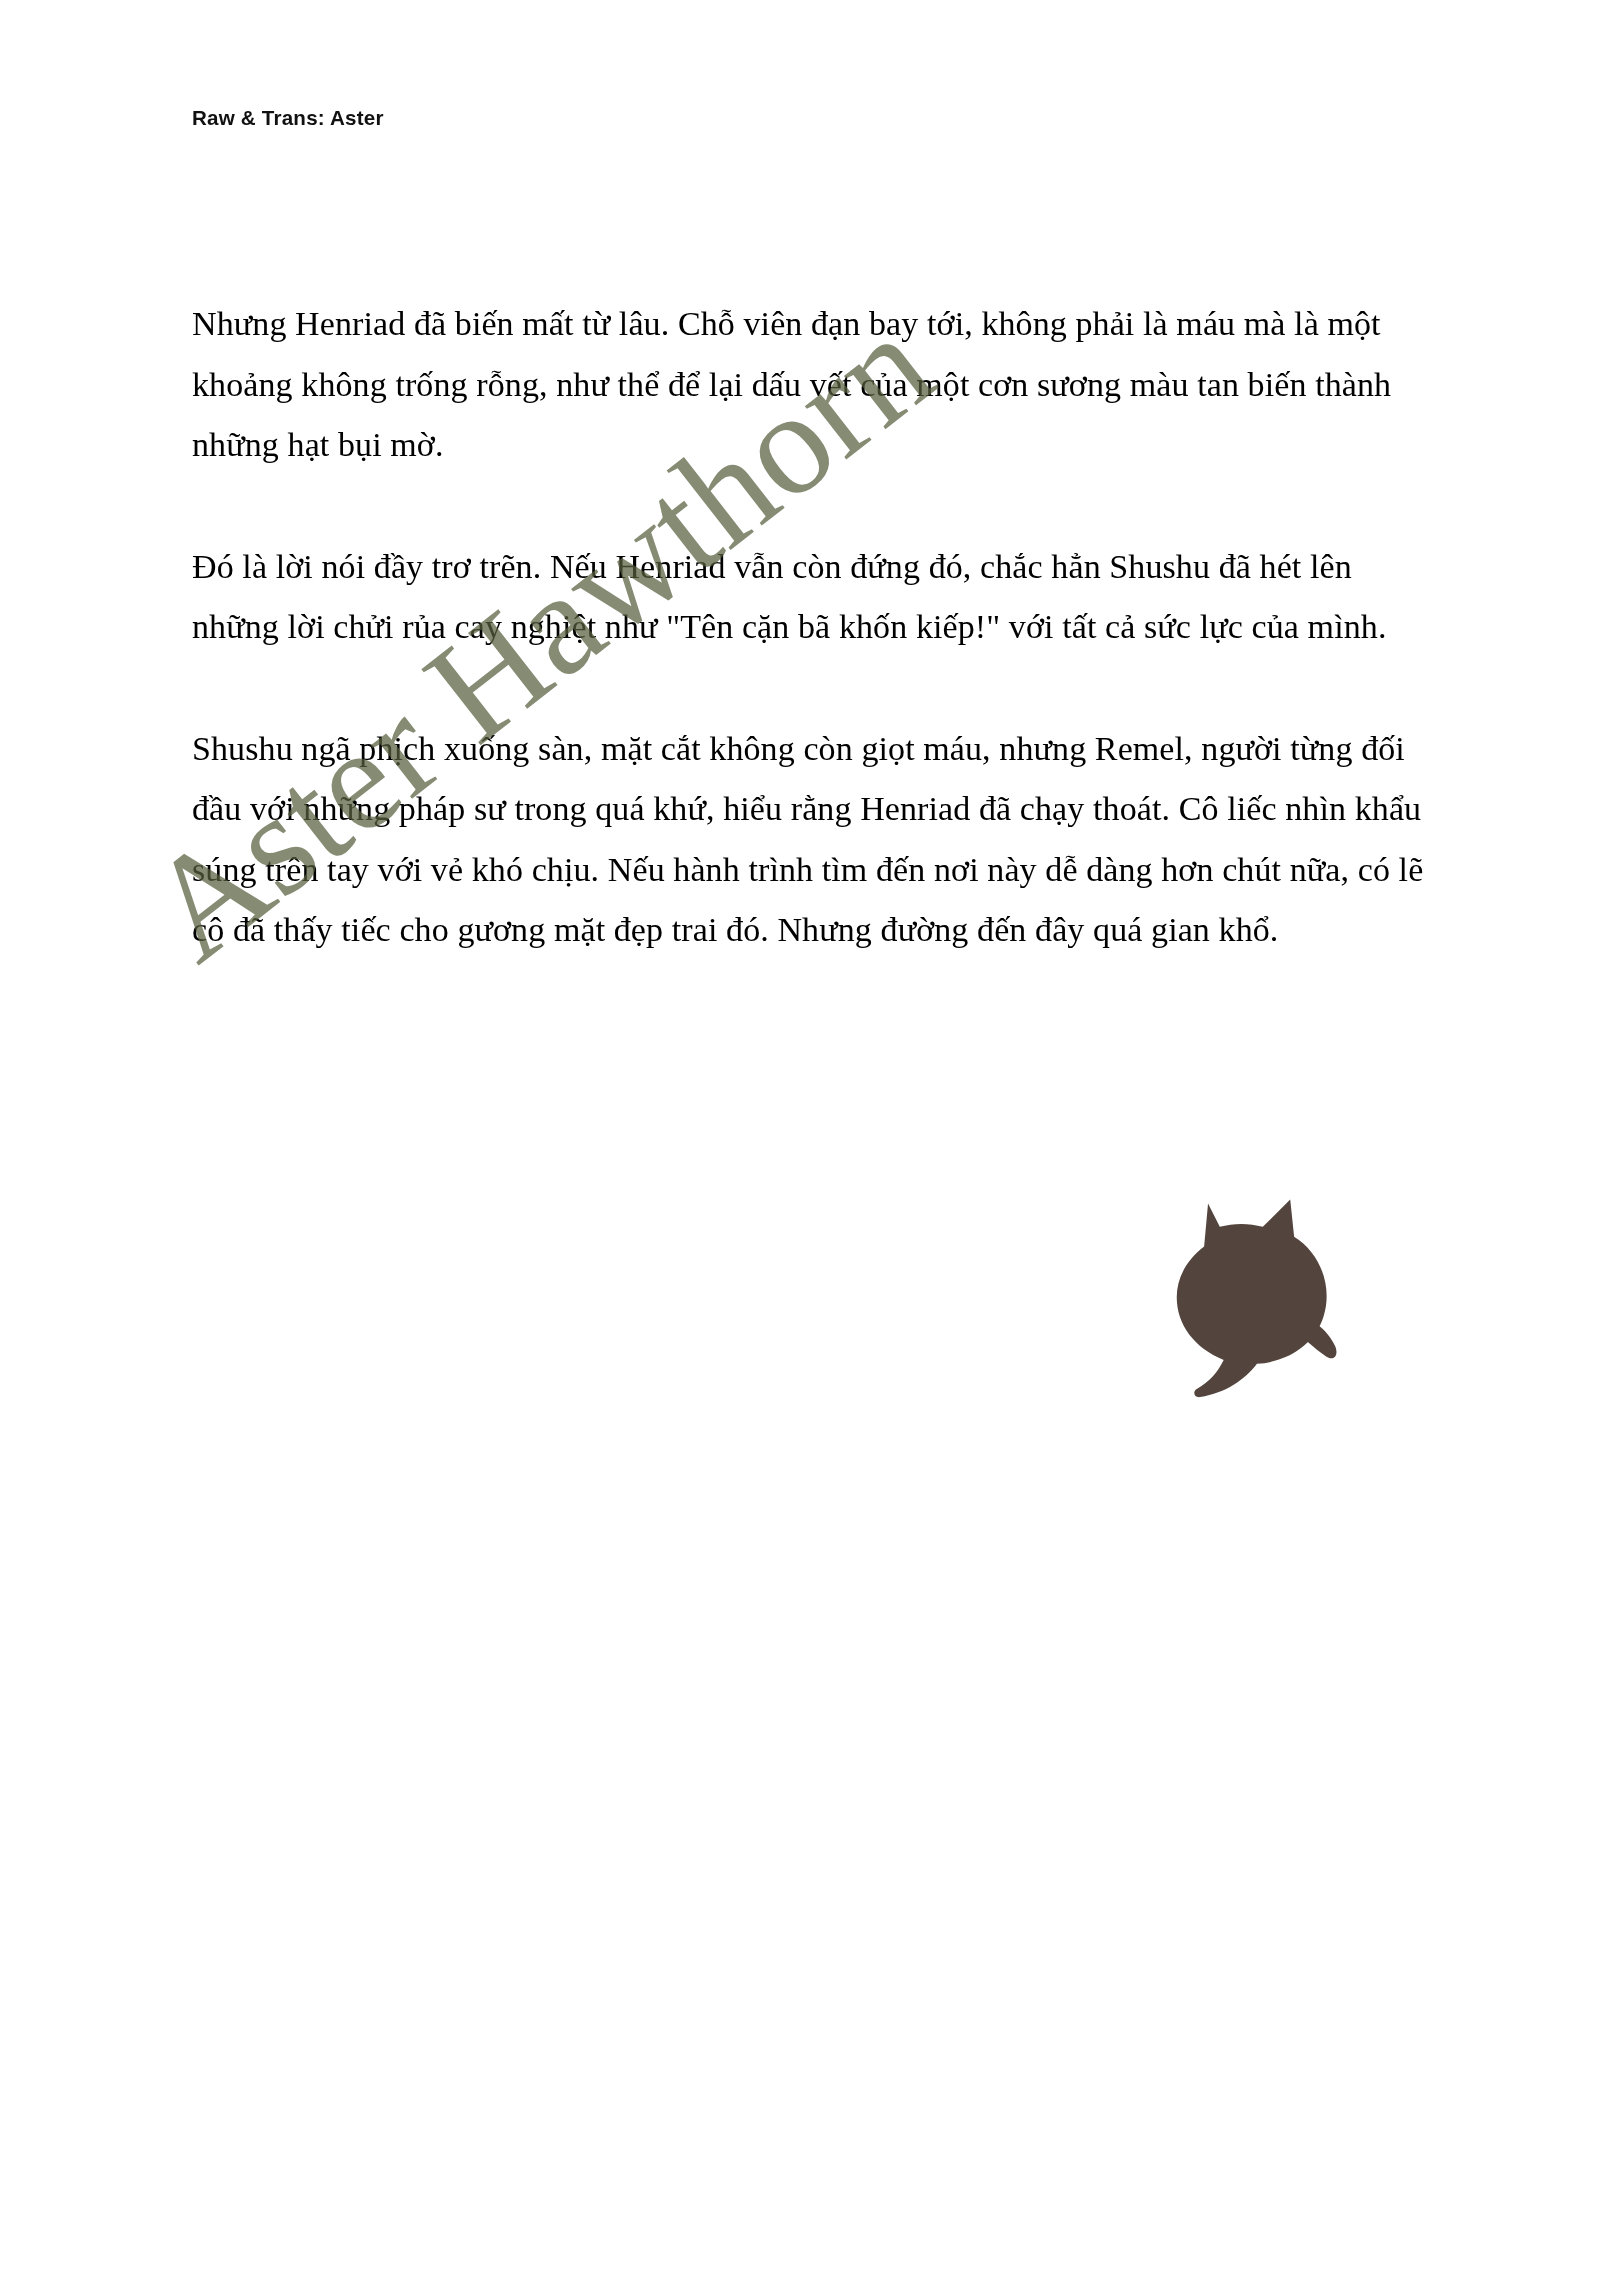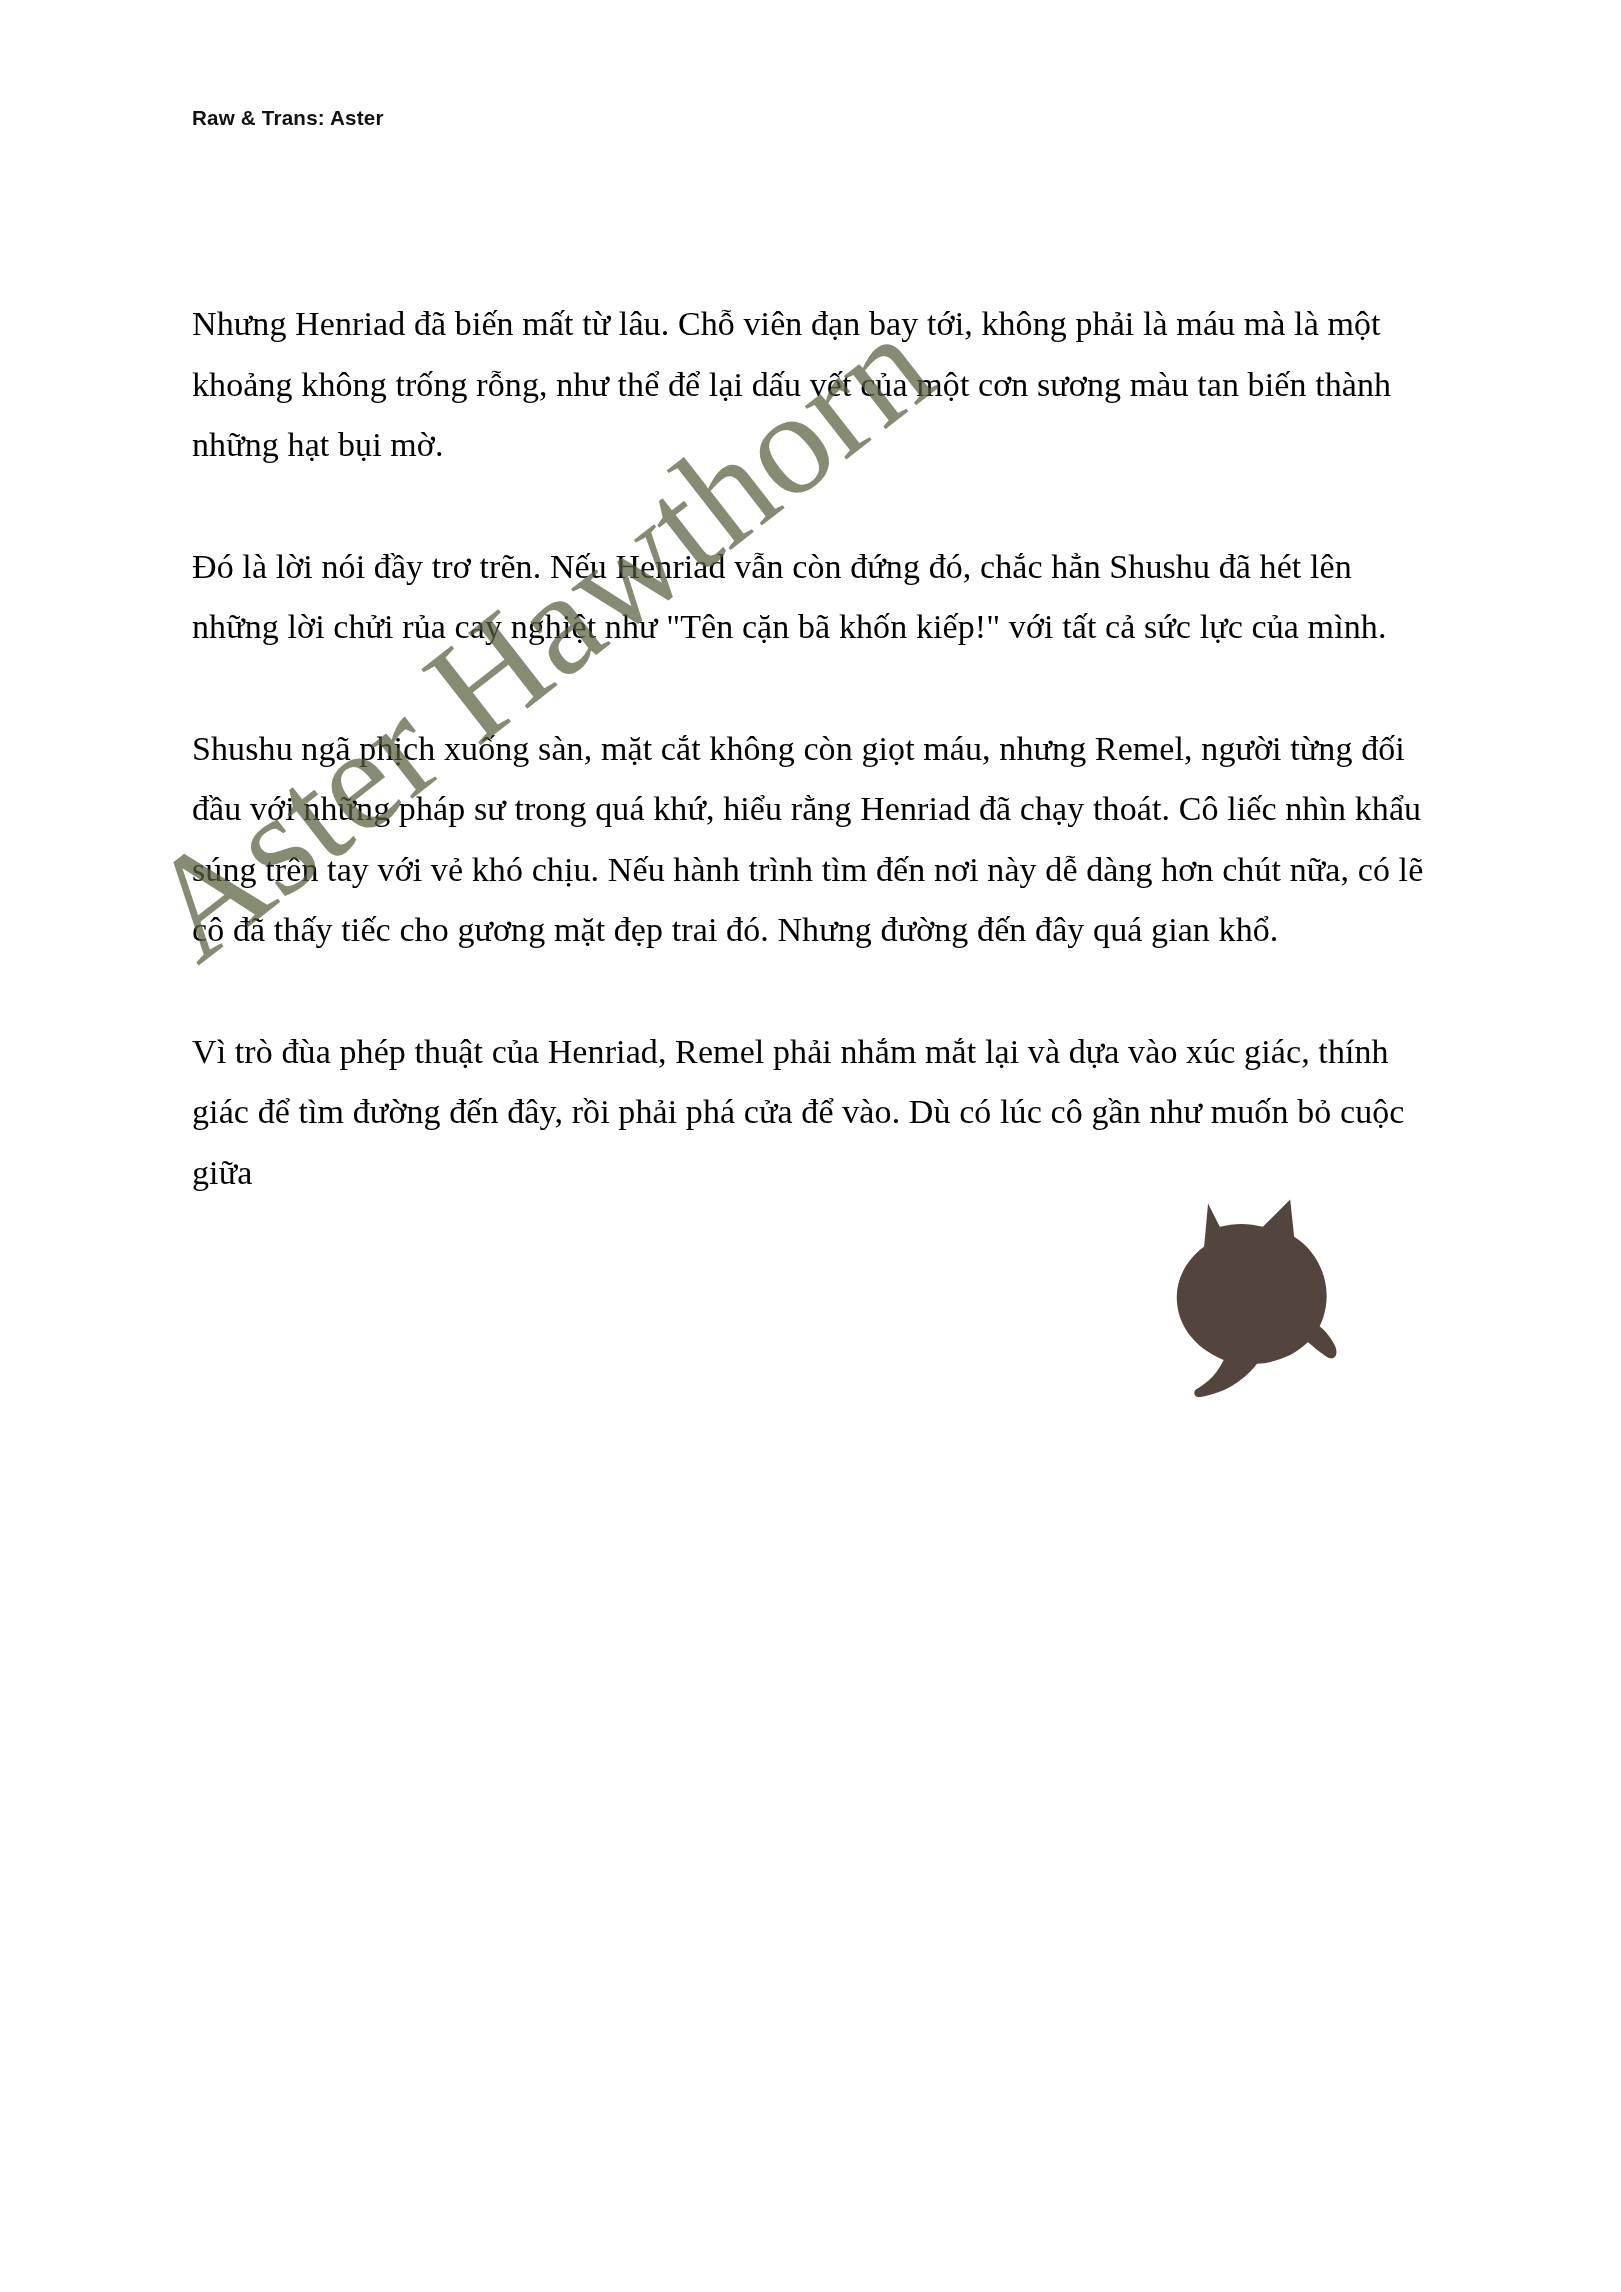--- a/index.html
+++ b/index.html
@@ -81,21 +81,20 @@
 <body>
 
 <div class="page">
 
   <div class="header">Raw &amp; Trans: Aster</div>
 
   <div class="content">
     <p class="para">Nhưng Henriad đã biến mất từ lâu. Chỗ viên đạn bay tới, không phải là máu mà là một khoảng không trống rỗng, như thể để lại dấu vết của một cơn sương màu tan biến thành những hạt bụi mờ.</p>
     <p class="para">Đó là lời nói đầy trơ trẽn. Nếu Henriad vẫn còn đứng đó, chắc hẳn Shushu đã hét lên những lời chửi rủa cay nghiệt như "Tên cặn bã khốn kiếp!" với tất cả sức lực của mình.</p>
     <p class="para">Shushu ngã phịch xuống sàn, mặt cắt không còn giọt máu, nhưng Remel, người từng đối đầu với những pháp sư trong quá khứ, hiểu rằng Henriad đã chạy thoát. Cô liếc nhìn khẩu súng trên tay với vẻ khó chịu. Nếu hành trình tìm đến nơi này dễ dàng hơn chút nữa, có lẽ cô đã thấy tiếc cho gương mặt đẹp trai đó. Nhưng đường đến đây quá gian khổ.</p>
-    <p class="para">Vì trò đùa phép thuật của Henriad, Remel phải nhắm mắt lại và dựa vào xúc giác, thính giác để tìm đường đến đây, rồi phải phá cửa để vào. Dù có lúc cô gần như muốn bỏ cuộc giữa</p>
   </div>
 
   <div class="watermark">
     <div class="wm-text">Aster Hawthorn</div>
     <svg class="wm-cat" viewBox="0 0 220 230" xmlns="http://www.w3.org/2000/svg">
       <path fill="#4a3b33" d="M62 28 L58 72 C40 86 30 104 30 124 C30 152 48 176 78 188 C72 200 64 210 50 218 C46 221 48 227 54 226 C80 222 100 208 112 192 C146 190 172 170 180 144 C190 112 176 78 150 62 L146 24 L118 52 C104 48 88 48 74 52 Z"></path>
       <path fill="#4a3b33" d="M150 140 C166 144 184 156 192 174 C196 184 190 190 182 184 C170 176 158 164 148 156 Z"></path>
     </svg>
   </div>
 

